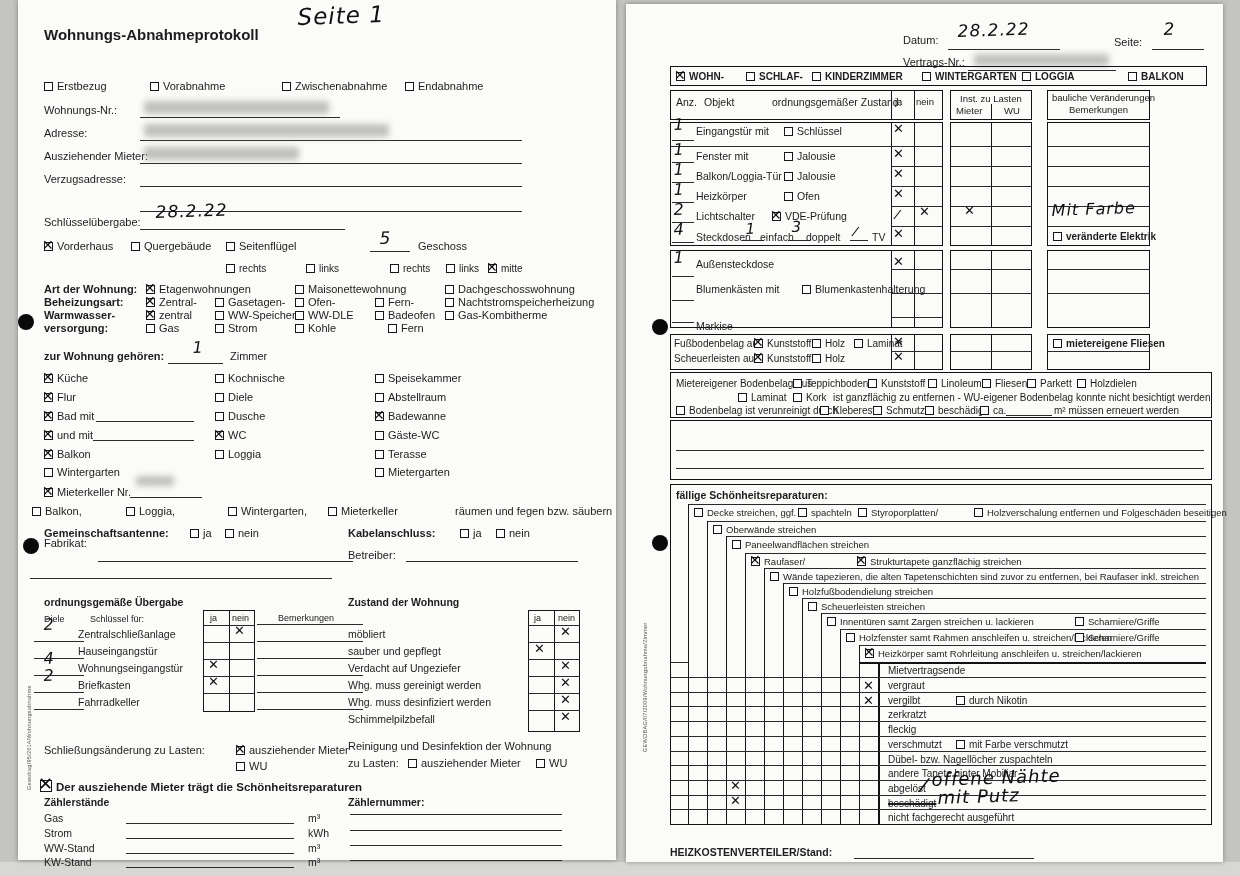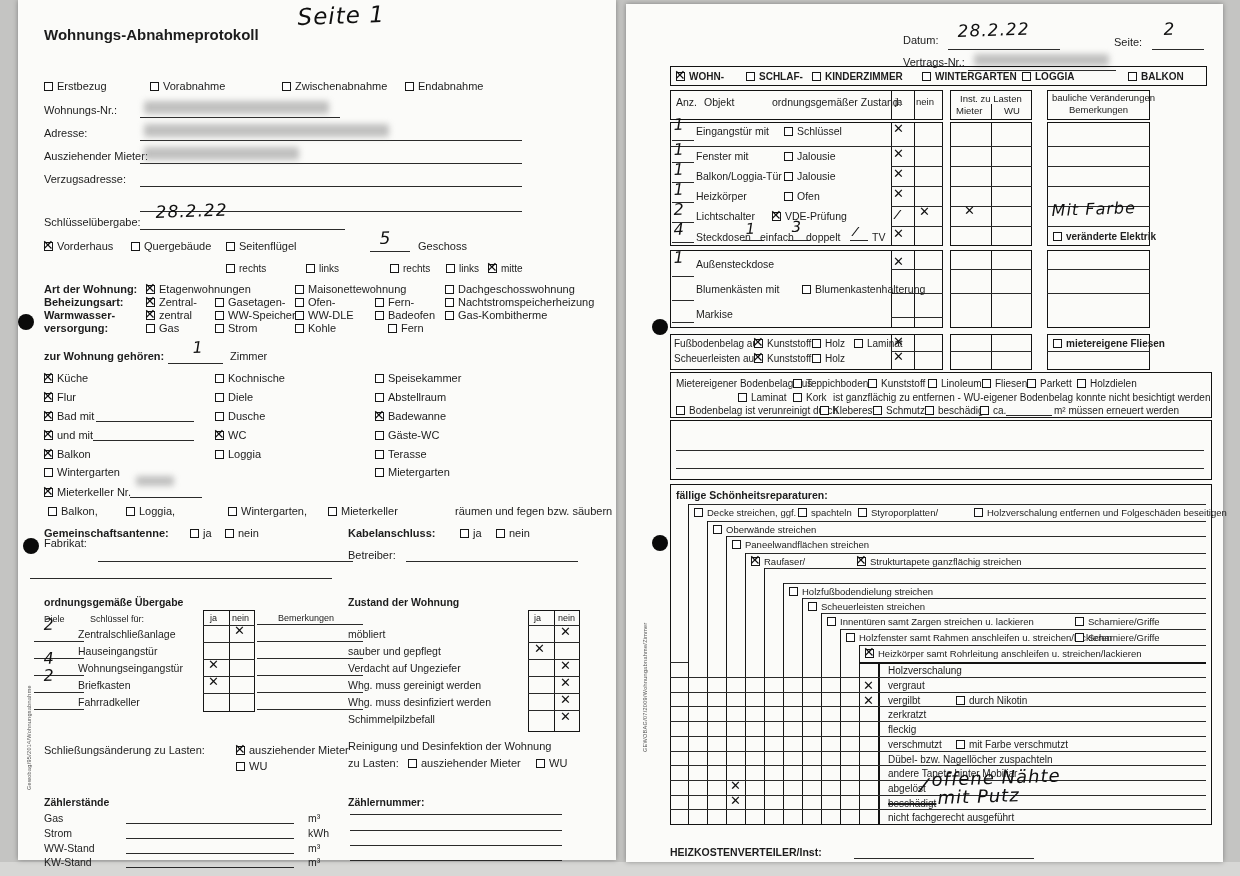--- a/index.html
+++ b/index.html
@@ -119,21 +119,21 @@
   <span class="a" style="left:197px;top:410px"><i class="cb"></i><span>Dusche</span></span>
   <span class="a" style="left:197px;top:429px"><i class="cb x"></i><span>WC</span></span>
   <span class="a" style="left:197px;top:448px"><i class="cb"></i><span>Loggia</span></span>
   <span class="a" style="left:357px;top:372px"><i class="cb"></i><span>Speisekammer</span></span>
   <span class="a" style="left:357px;top:391px"><i class="cb"></i><span>Abstellraum</span></span>
   <span class="a" style="left:357px;top:410px"><i class="cb x"></i><span>Badewanne</span></span>
   <span class="a" style="left:357px;top:429px"><i class="cb"></i><span>Gäste-WC</span></span>
   <span class="a" style="left:357px;top:448px"><i class="cb"></i><span>Terasse</span></span>
   <span class="a" style="left:357px;top:466px"><i class="cb"></i><span>Mietergarten</span></span>
 
-  <span class="a" style="left:30px;top:505px"><i class="cb"></i><span>Balkon,</span></span>
+  <span class="a" style="left:14px;top:505px"><i class="cb"></i><span>Balkon,</span></span>
   <span class="a" style="left:108px;top:505px"><i class="cb"></i><span>Loggia,</span></span>
   <span class="a" style="left:210px;top:505px"><i class="cb"></i><span>Wintergarten,</span></span>
   <span class="a" style="left:310px;top:505px"><i class="cb"></i><span>Mieterkeller</span></span>
   <span class="a" style="left:437px;top:505px">räumen und fegen bzw. säubern</span>
 
   <span class="a bd" style="left:26px;top:527px">Gemeinschaftsantenne:</span>
   <span class="a" style="left:172px;top:527px"><i class="cb"></i><span>ja</span></span>
   <span class="a" style="left:207px;top:527px"><i class="cb"></i><span>nein</span></span>
   <span class="a bd" style="left:330px;top:527px">Kabelanschluss:</span>
   <span class="a" style="left:442px;top:527px"><i class="cb"></i><span>ja</span></span>
@@ -205,20 +205,21 @@
   <i class="xm" style="left:542px;top:709px"></i>
 
   <span class="a" style="left:26px;top:744px">Schließungsänderung zu Lasten:</span>
   <span class="a" style="left:218px;top:744px"><i class="cb x"></i><span>ausziehender Mieter</span></span>
   <span class="a" style="left:218px;top:760px"><i class="cb"></i><span>WU</span></span>
   <span class="a" style="left:330px;top:740px">Reinigung und Desinfektion der Wohnung</span>
   <span class="a" style="left:330px;top:757px">zu Lasten:</span>
   <span class="a" style="left:390px;top:757px"><i class="cb"></i><span>ausziehender Mieter</span></span>
   <span class="a" style="left:518px;top:757px"><i class="cb"></i><span>WU</span></span>
 
+  <span class="a bd big" style="left:22px;top:780px;font-size:11.5px"><i class="cb x"></i><span>Der ausziehende Mieter trägt die Schönheitsreparaturen</span></span>
 
   <span class="a bd s105" style="left:26px;top:796px">Zählerstände</span>
   <span class="a s105" style="left:26px;top:812px">Gas</span>
   <i class="ln" style="left:108px;top:823px;width:168px"></i>
   <span class="a s105" style="left:290px;top:812px">m³</span>
   <span class="a s105" style="left:26px;top:827px">Strom</span>
   <i class="ln" style="left:108px;top:838px;width:168px"></i>
   <span class="a s105" style="left:290px;top:827px">kWh</span>
   <span class="a s105" style="left:26px;top:842px">WW-Stand</span>
   <i class="ln" style="left:108px;top:853px;width:168px"></i>
@@ -328,21 +329,21 @@
   <i class="ln" style="left:265px;top:289px;width:52px"></i>
   <i class="ln" style="left:265px;top:313px;width:52px"></i>
   <span class="a hw" style="left:48px;top:245px;font-size:16px">1</span>
   <i class="ln" style="left:46px;top:272px;width:22px"></i>
   <span class="a s105" style="left:70px;top:254px">Außensteckdose</span>
   <i class="xm" style="left:267px;top:250px"></i>
   <i class="ln" style="left:46px;top:296px;width:22px"></i>
   <span class="a s105" style="left:70px;top:279px">Blumenkästen mit</span>
   <span class="a s105" style="left:176px;top:279px"><i class="cb"></i><span>Blumenkastenhalterung</span></span>
   <i class="ln" style="left:46px;top:318px;width:22px"></i>
-  <span class="a s105" style="left:70px;top:304px">Markise</span>
+  <span class="a s105" style="left:70px;top:316px">Markise</span>
 
   <div class="bx2" style="left:44px;top:330px;width:273px;height:36px"></div>
   <i class="vl" style="left:265px;top:330px;height:36px"></i>
   <i class="vl" style="left:288px;top:330px;height:36px"></i>
   <i class="ln" style="left:265px;top:347px;width:52px"></i>
   <span class="a s10" style="left:48px;top:334px">Fußbodenbelag aus</span>
   <span class="a s10" style="left:128px;top:334px"><i class="cb x"></i><span>Kunststoff</span></span>
   <span class="a s10" style="left:186px;top:334px"><i class="cb"></i><span>Holz</span></span>
   <span class="a s10" style="left:228px;top:334px"><i class="cb"></i><span>Laminat</span></span>
   <i class="xm" style="left:267px;top:330px"></i>
@@ -430,20 +431,21 @@
     <i class="vl" style="left:233px;top:641px;height:179px"></i>
 
   <span class="a s95" style="left:68px;top:504px"><i class="cb"></i><span>Decke streichen, ggf.</span></span>
   <span class="a s95" style="left:172px;top:504px"><i class="cb"></i><span>spachteln</span></span>
   <span class="a s95" style="left:232px;top:504px"><i class="cb"></i><span>Styroporplatten/</span></span>
   <span class="a s95" style="left:348px;top:504px"><i class="cb"></i><span>Holzverschalung entfernen und Folgeschäden beseitigen</span></span>
   <span class="a s95" style="left:87px;top:521px"><i class="cb"></i><span>Oberwände streichen</span></span>
   <span class="a s95" style="left:106px;top:536px"><i class="cb"></i><span>Paneelwandflächen streichen</span></span>
   <span class="a s95" style="left:125px;top:553px"><i class="cb x"></i><span>Raufaser/</span></span>
   <span class="a s95" style="left:231px;top:553px"><i class="cb x"></i><span>Strukturtapete ganzflächig streichen</span></span>
+  <span class="a s95" style="left:144px;top:568px"><i class="cb"></i><span>Wände tapezieren, die alten Tapetenschichten sind zuvor zu entfernen, bei Raufaser inkl. streichen</span></span>
   <span class="a s95" style="left:163px;top:583px"><i class="cb"></i><span>Holzfußbodendielung streichen</span></span>
   <span class="a s95" style="left:182px;top:598px"><i class="cb"></i><span>Scheuerleisten streichen</span></span>
   <span class="a s95" style="left:201px;top:613px"><i class="cb"></i><span>Innentüren samt Zargen streichen u. lackieren</span></span>
   <span class="a s95" style="left:449px;top:613px"><i class="cb"></i><span>Scharniere/Griffe</span></span>
   <span class="a s95" style="left:220px;top:629px"><i class="cb"></i><span>Holzfenster samt Rahmen anschleifen u. streichen/lackieren</span></span>
   <span class="a s95" style="left:449px;top:629px"><i class="cb"></i><span>Scharniere/Griffe</span></span>
   <span class="a s95" style="left:239px;top:645px"><i class="cb x"></i><span>Heizkörper samt Rohrleitung anschleifen u. streichen/lackieren</span></span>
 
   <i class="ln2" style="left:233px;top:658px;width:347px"></i>
   <i class="vl2" style="left:252px;top:658px;height:162px"></i>
@@ -451,40 +453,40 @@
   <i class="ln" style="left:44px;top:688px;width:536px"></i>
   <i class="ln" style="left:44px;top:702px;width:536px"></i>
   <i class="ln" style="left:44px;top:717px;width:536px"></i>
   <i class="ln" style="left:44px;top:732px;width:536px"></i>
   <i class="ln" style="left:44px;top:747px;width:536px"></i>
   <i class="ln" style="left:44px;top:761px;width:536px"></i>
   <i class="ln" style="left:44px;top:776px;width:536px"></i>
   <i class="ln" style="left:44px;top:791px;width:536px"></i>
   <i class="ln" style="left:44px;top:805px;width:536px"></i>
   <i class="ln" style="left:44px;top:658px;width:18px"></i>
-  <span class="a s10" style="left:262px;top:661px">Holzverschalung</span>
+  <span class="a s10" style="left:262px;top:661px">Mietvertragsende</span>
   <span class="a s10" style="left:262px;top:676px">vergraut</span>
   <i class="xm" style="left:237px;top:674px"></i>
   <span class="a s10" style="left:262px;top:691px">vergilbt</span>
   <span class="a s10" style="left:330px;top:691px"><i class="cb"></i><span>durch Nikotin</span></span>
   <i class="xm" style="left:237px;top:689px"></i>
   <span class="a s10" style="left:262px;top:705px">zerkratzt</span>
   <span class="a s10" style="left:262px;top:720px">fleckig</span>
   <span class="a s10" style="left:262px;top:735px">verschmutzt</span>
   <span class="a s10" style="left:330px;top:735px"><i class="cb"></i><span>mit Farbe verschmutzt</span></span>
   <span class="a s10" style="left:262px;top:750px">Dübel- bzw. Nagellöcher zuspachteln</span>
   <span class="a s10" style="left:262px;top:764px">andere Tapete hinter Mobiliar</span>
   <span class="a s10" style="left:262px;top:779px">abgelöst</span>
   <i class="sl" style="left:296px;top:770px;font-size:20px"></i>
   <span class="a hw" style="left:306px;top:766px;font-size:18px">offene Nähte</span>
   <i class="xm" style="left:104px;top:774px"></i>
   <span class="a s10 strike" style="left:262px;top:794px">beschädigt</span>
   <span class="a hw" style="left:312px;top:784px;font-size:18px">mit Putz</span>
   <i class="xm" style="left:104px;top:789px"></i>
   <span class="a s10" style="left:262px;top:808px">nicht fachgerecht ausgeführt</span>
 
-  <span class="a bd s105" style="left:44px;top:842px">HEIZKOSTENVERTEILER/Inst:</span>
+  <span class="a bd s105" style="left:44px;top:842px">HEIZKOSTENVERTEILER/Stand:</span>
   <i class="ln" style="left:228px;top:854px;width:180px"></i>
 
   <span class="vt" style="left:16px;top:748px">GEWOBAG/07/2009/Wohnungabnahme/Zimmer</span>
   <div class="dot" style="left:26px;top:315px"></div>
   <div class="dot" style="left:26px;top:531px"></div>
 </div>
 
 </body></html>

